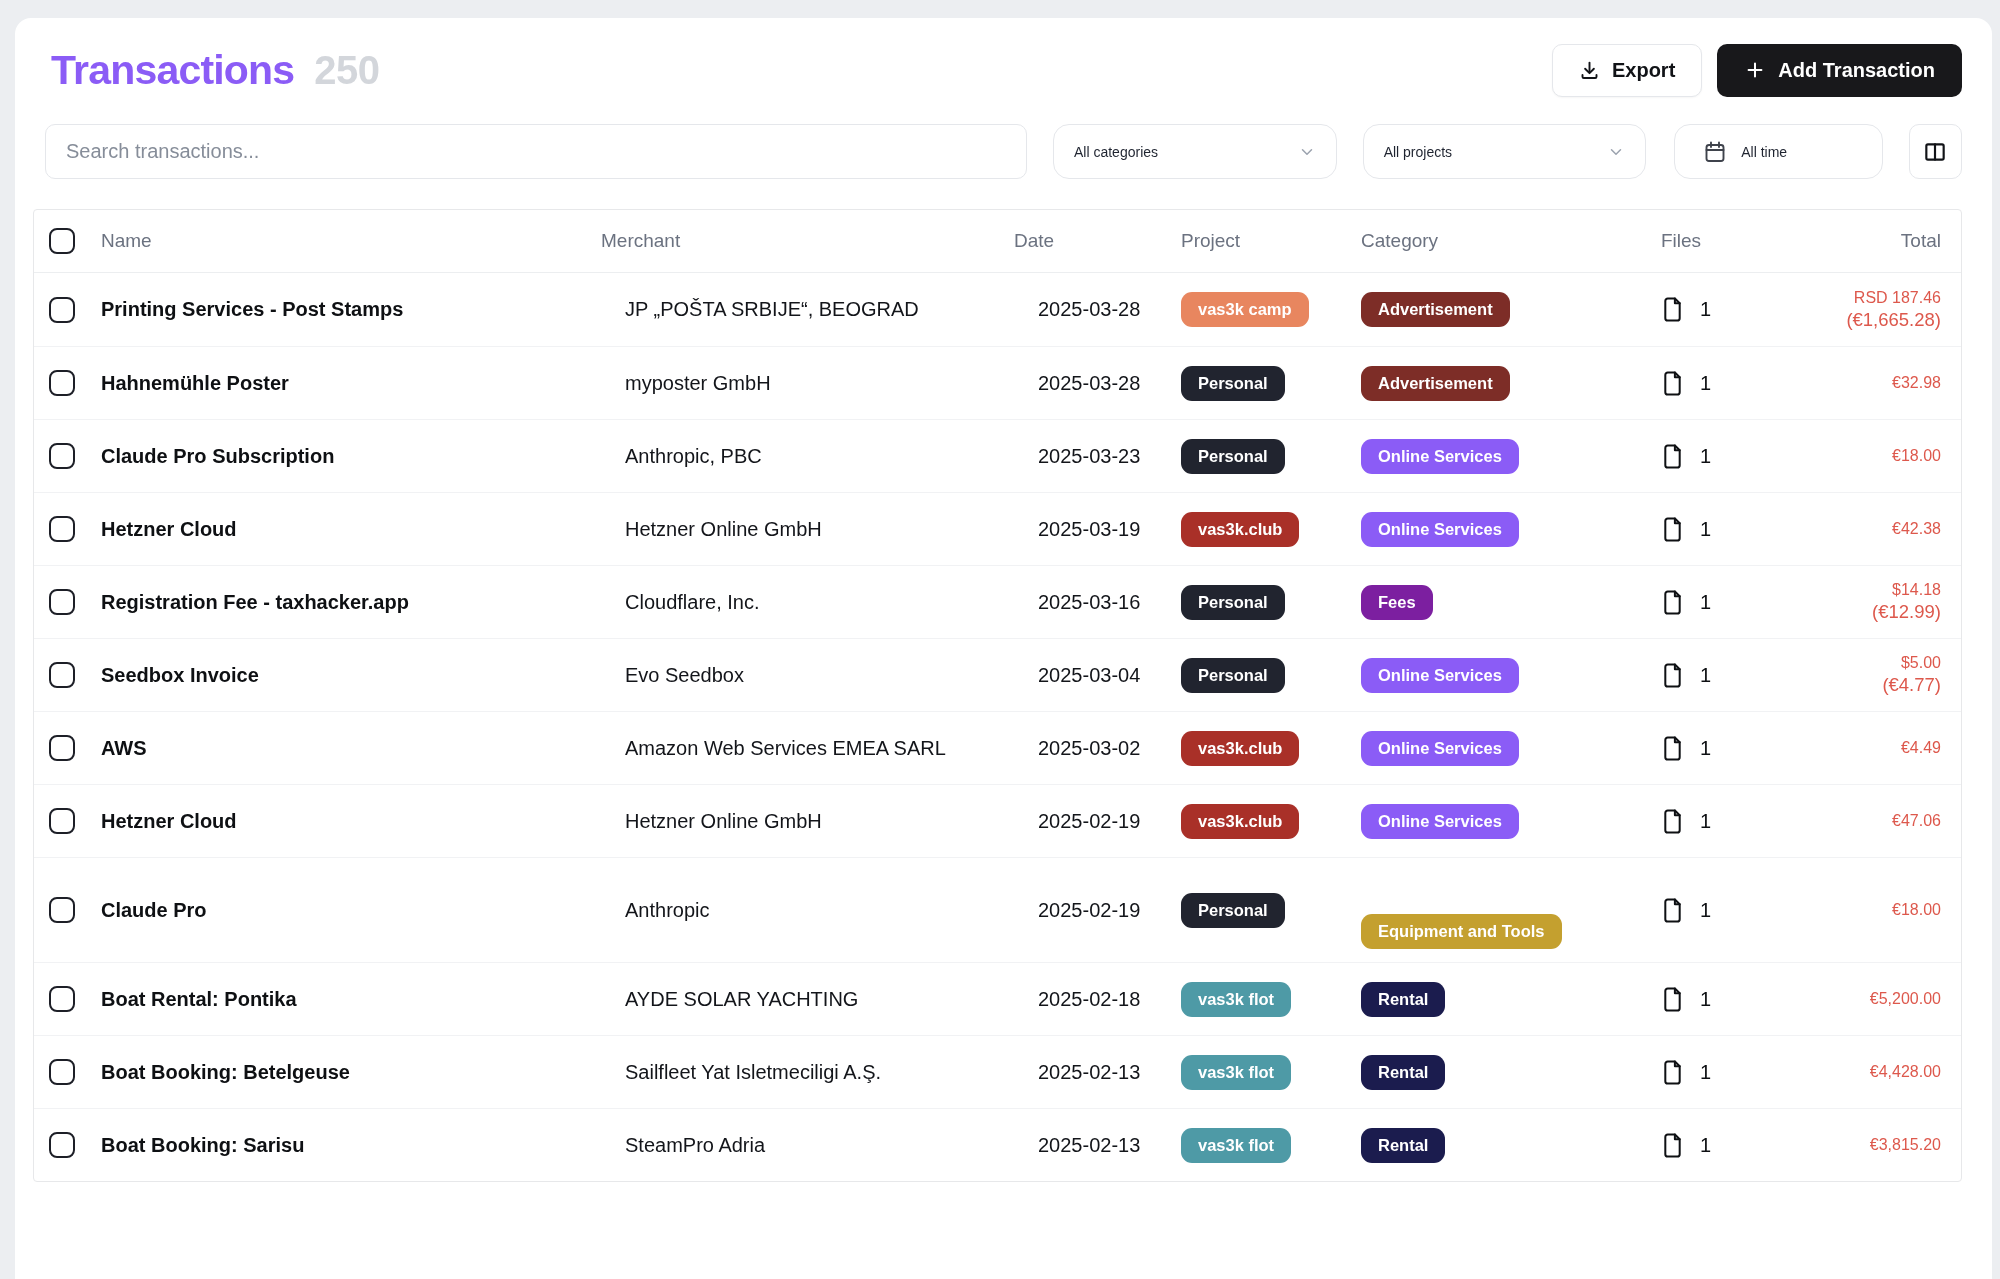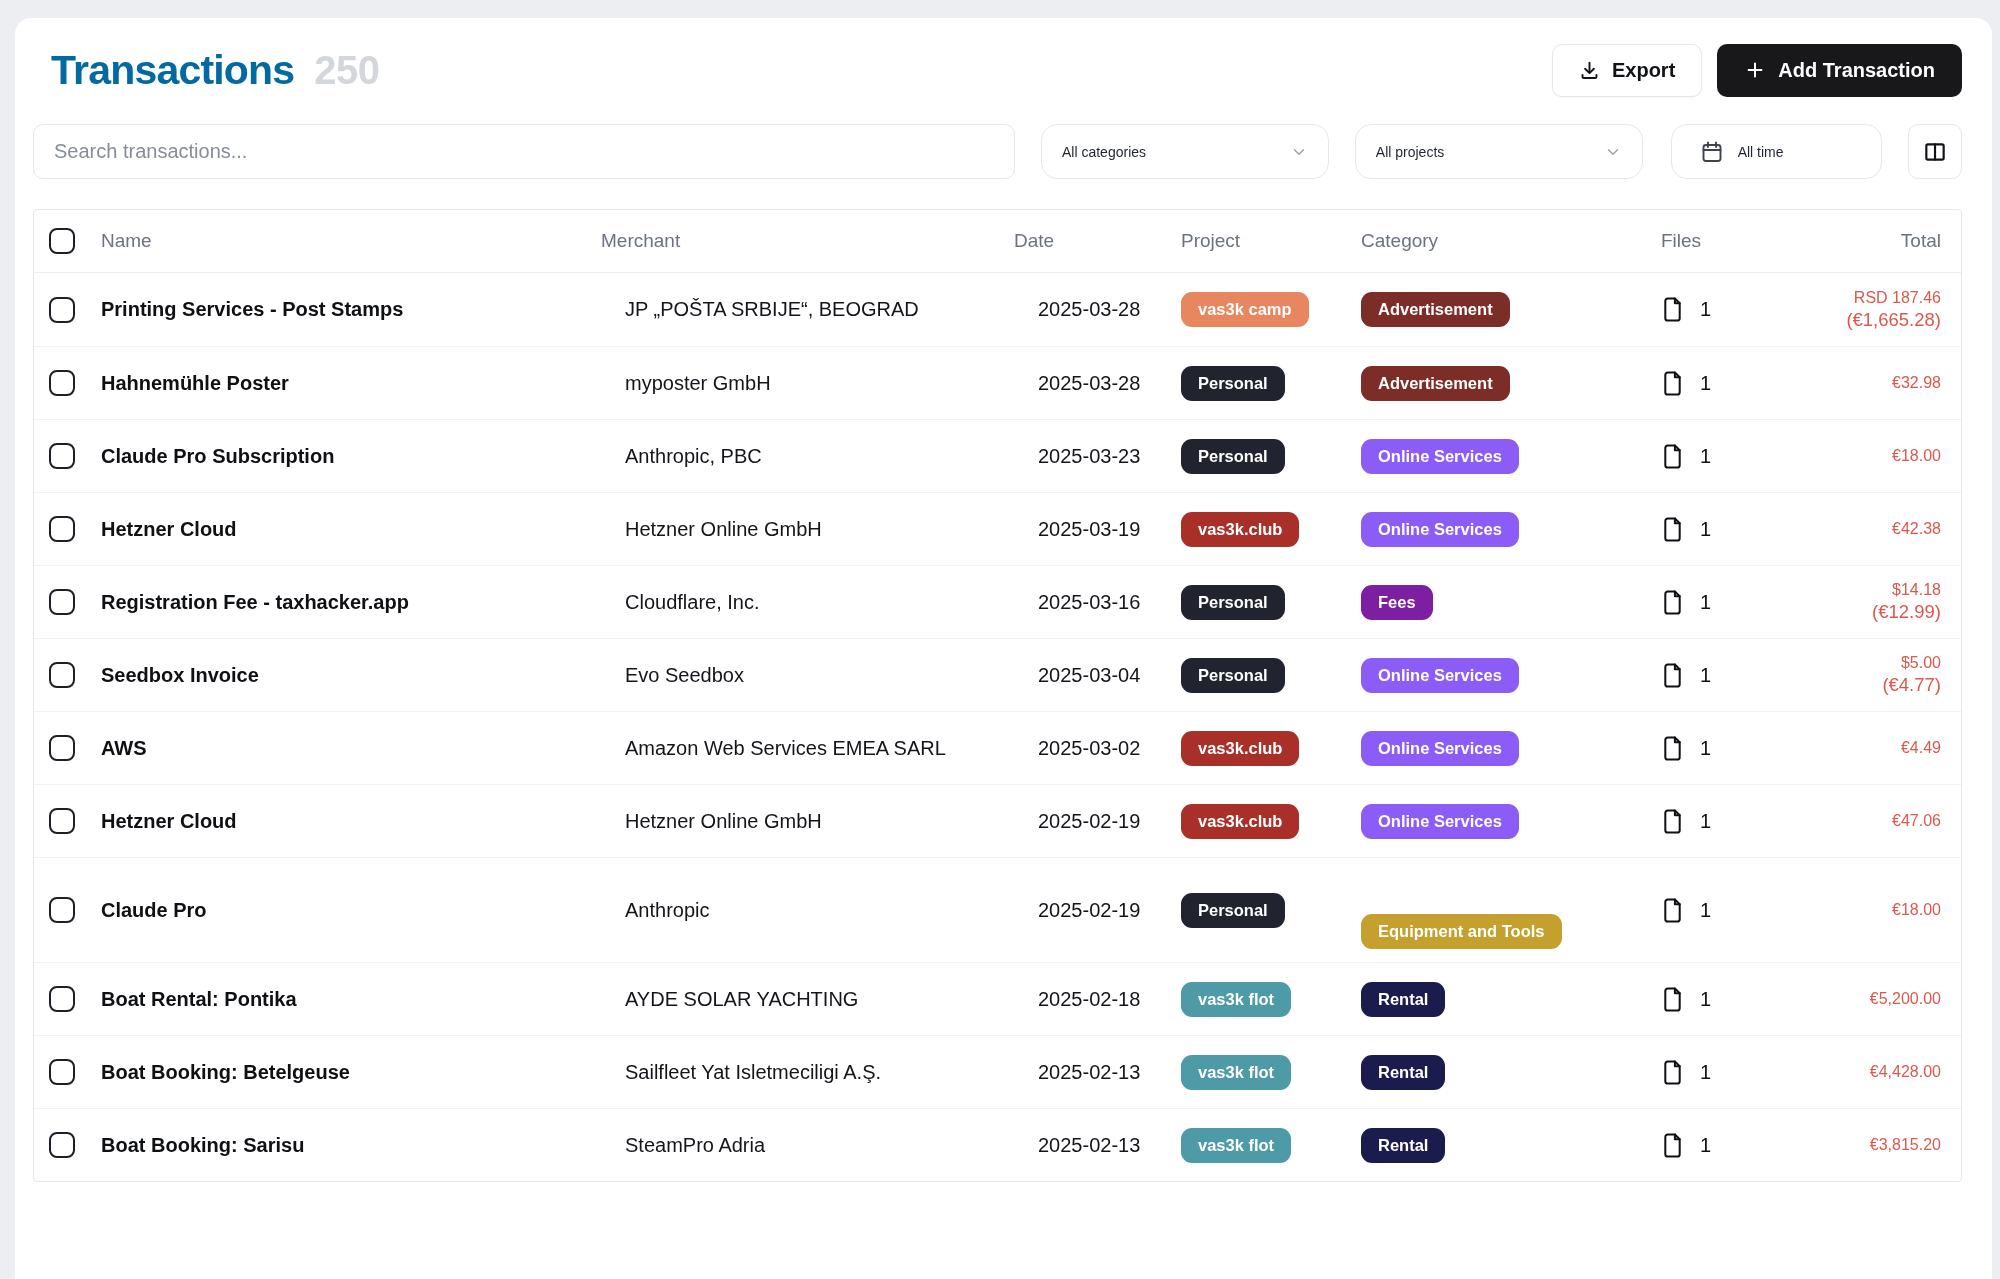--- a/index.html
+++ b/index.html
@@ -5,31 +5,31 @@
   * { margin:0; padding:0; box-sizing:border-box; }
   html,body { width:2000px; height:1279px; overflow:hidden;
     font-family:"Liberation Sans", sans-serif; background:#eceef1; }
   .card { position:absolute; left:15px; top:18px; width:1977px; height:1261px;
     background:#ffffff; border-radius:16px 16px 0 0; padding:0 30px 0 18px; }
 
   
   .titlebar { display:flex; align-items:center; justify-content:space-between;
     margin-top:24px; height:56px; }
   .title-wrap { display:flex; align-items:baseline; gap:20px; padding-left:18px; }
-  .page-title { font-size:41px; font-weight:800; letter-spacing:-0.8px; color:#0369a1; }
+  .page-title { font-size:41px; font-weight:800; letter-spacing:-0.8px; color:#8b5cf6; }
   .page-count { font-size:40px; font-weight:600; color:#d3d6db; letter-spacing:-0.5px; }
   .btn { display:flex; align-items:center; gap:12px; height:53px; border-radius:10px;
     font-size:20px; font-weight:600; cursor:pointer; border:1px solid transparent; }
   .btn-export { background:#fff; border-color:#e5e7eb; color:#111317; padding:0 26px;
     box-shadow:0 1px 2px rgba(0,0,0,0.04); }
   .btn-add { background:#18181b; color:#fff; padding:0 26px; }
   .actions { display:flex; gap:15px; }
 
   
-  .filters { display:flex; align-items:center; margin-top:26px; height:55px; gap:26px; }
+  .filters { display:flex; align-items:center; margin-top:26px; height:55px; gap:26px;margin-left:12px; }
   .search-box { flex:0 0 982px; height:55px; border:1px solid #e5e7eb; border-radius:10px;
     display:flex; align-items:center; padding:0 20px; background:#fff; }
   .search-box input { border:none; outline:none; width:100%; font-size:20px;
     font-family:"Liberation Sans",sans-serif; color:#111; background:transparent; }
   .search-box input::placeholder { color:#868d99; }
   .select { height:55px; border:1px solid #e5e7eb; border-radius:16px; background:#fff;
     display:flex; align-items:center; justify-content:space-between; padding:0 20px;
     font-size:14px; color:#1f2430; cursor:pointer; }
   .sel-cat { width:292px; }
   .sel-proj { width:292px; }

